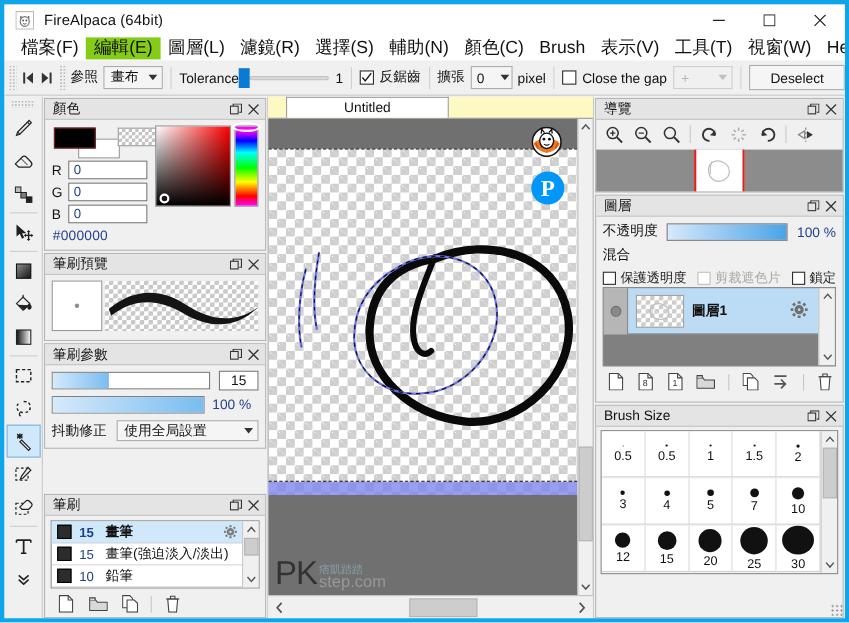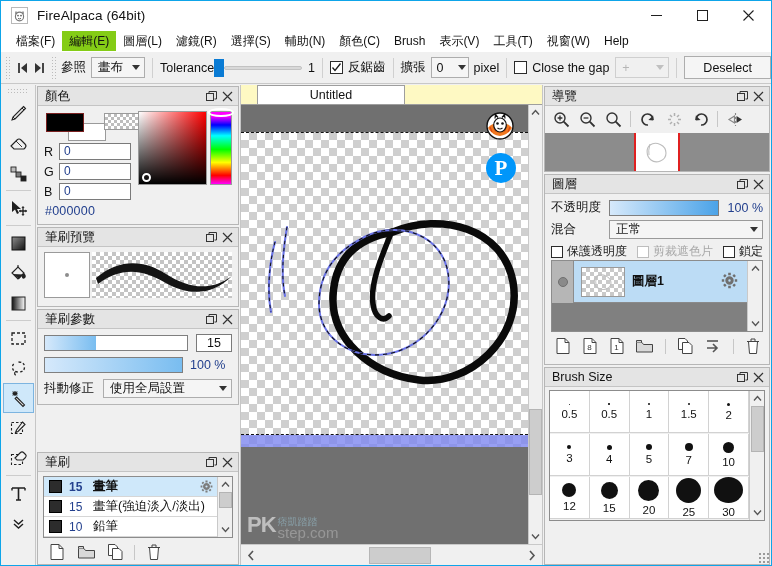--- a/index.html
+++ b/index.html
@@ -5,38 +5,38 @@
   * { box-sizing: border-box; margin:0; padding:0; }
   html,body { width:772px; height:566px; overflow:hidden; }
   body {
     font-family: "Liberation Sans", sans-serif;
     font-size: 12px;
     background:#f0f0f0;
     color:#1a1a1a;
     -webkit-font-smoothing: none;
   }
   #app { position:relative; width:772px; height:566px; background:#f0f0f0;
-         border:1px solid #0ea5e9; overflow:hidden; }
+         border:4px solid #0ea5e9; overflow:hidden; }
 
   
   .titlebar { height:29px; background:#ffffff; display:flex; align-items:center;
               border-bottom:1px solid #ffffff; position:relative; }
   .app-ico { width:17px; height:17px; margin-left:10px; margin-right:9px;
              position:relative; flex:0 0 auto; }
   .app-ico svg { display:block; }
   .title-text { font-size:13.5px; color:#111; letter-spacing:0.1px; }
   .wincontrols { position:absolute; right:0; top:0; height:29px; display:flex; }
   .wc { width:46px; height:29px; display:flex; align-items:center; justify-content:center;
         color:#202020; }
   .wc svg { display:block; }
 
   
   .menubar { height:22px; display:flex; align-items:center; background:#ffffff;
              padding-left:8px; border-bottom:1px solid #ffffff; }
-  .menu-item { font-size:12px; padding:2px 7px; color:#111; line-height:16px;
+  .menu-item { font-size:16px; padding:2px 7px; color:#111; line-height:16px;
                white-space:nowrap; }
   .menu-item.sel { background:#84cc16; }
 
   
   .optionbar { height:32px; background:#f0f0f0; display:flex; align-items:center;
                border-bottom:1px solid #c8c8c8; position:relative; }
   .grip { width:7px; height:22px; margin:0 3px 0 4px; flex:0 0 auto;
           background-image:radial-gradient(#b2b2b2 35%, transparent 36%);
           background-size:3px 3px; background-position:0 2px; opacity:.85; }
   .sep-v { width:1px; height:20px; background:#d0d0d0; margin:0 7px; flex:0 0 auto; }
@@ -706,21 +706,21 @@
             <path d="M11.5 16 q2.5 2 5 0" stroke="#111" stroke-width="1.1" fill="none"></path>
           </svg>
         </div>
 
         <div style="position:absolute;right:26px;top:48px;width:30px;height:30px;border-radius:50%;
                     background:#0096fa;display:flex;align-items:center;justify-content:center;">
           <span style="color:#fff;font-size:21px;font-weight:bold;font-family:'Liberation Serif',serif;line-height:1;">P</span>
         </div>
 
         <div class="wm">
-          <span style="font-size:22px;font-weight:bold;color:#ffffff;line-height:26px;letter-spacing:-1px;">PK</span>
+          <span style="font-size:30px;font-weight:normal;color:#000000;line-height:26px;letter-spacing:-1px;">PK</span>
           <span style="display:flex;flex-direction:column;margin-left:2px;">
             <span style="font-size:10px;color:#9ac3d2;line-height:11px;">痞凱踏踏</span>
             <span style="font-size:15px;color:#b7b7b7;line-height:11px;">step.com</span>
           </span>
         </div>
 
         <div class="cv-scroll-v">
           <div class="vs-arrow">
             <svg width="9" height="7" viewBox="0 0 9 7">
                 <path d="M1 5.5 L4.5 1.5 L8 5.5" stroke="#555" stroke-width="1.4" fill="none"></path>
@@ -852,24 +852,20 @@
           </span>
         </div>
         <div class="pbody">
           <div class="lrow">
             <span class="k">不透明度</span>
             <span class="opac-slider"></span>
             <span class="opac-val">100 %</span>
           </div>
           <div class="lrow">
             <span class="k">混合</span>
-            <span class="blend-combo">
-              <span>正常</span>
-              <span class="caret"></span>
-            </span>
           </div>
           <div class="lockrow">
             <span class="g">
               <span class="chk-sm"></span>
               <span>保護透明度</span>
             </span>
             <span class="g" style="margin-left:6px;">
               <span class="chk-sm dim"></span>
               <span class="dim">剪裁遮色片</span>
             </span>

